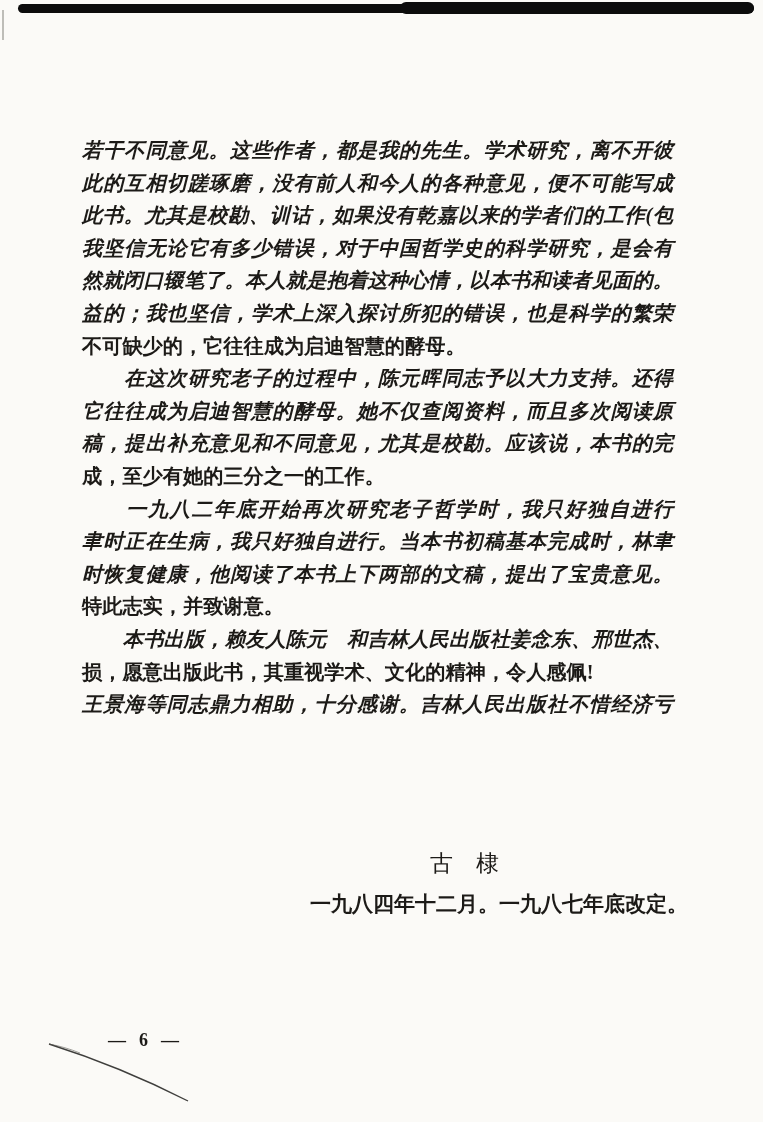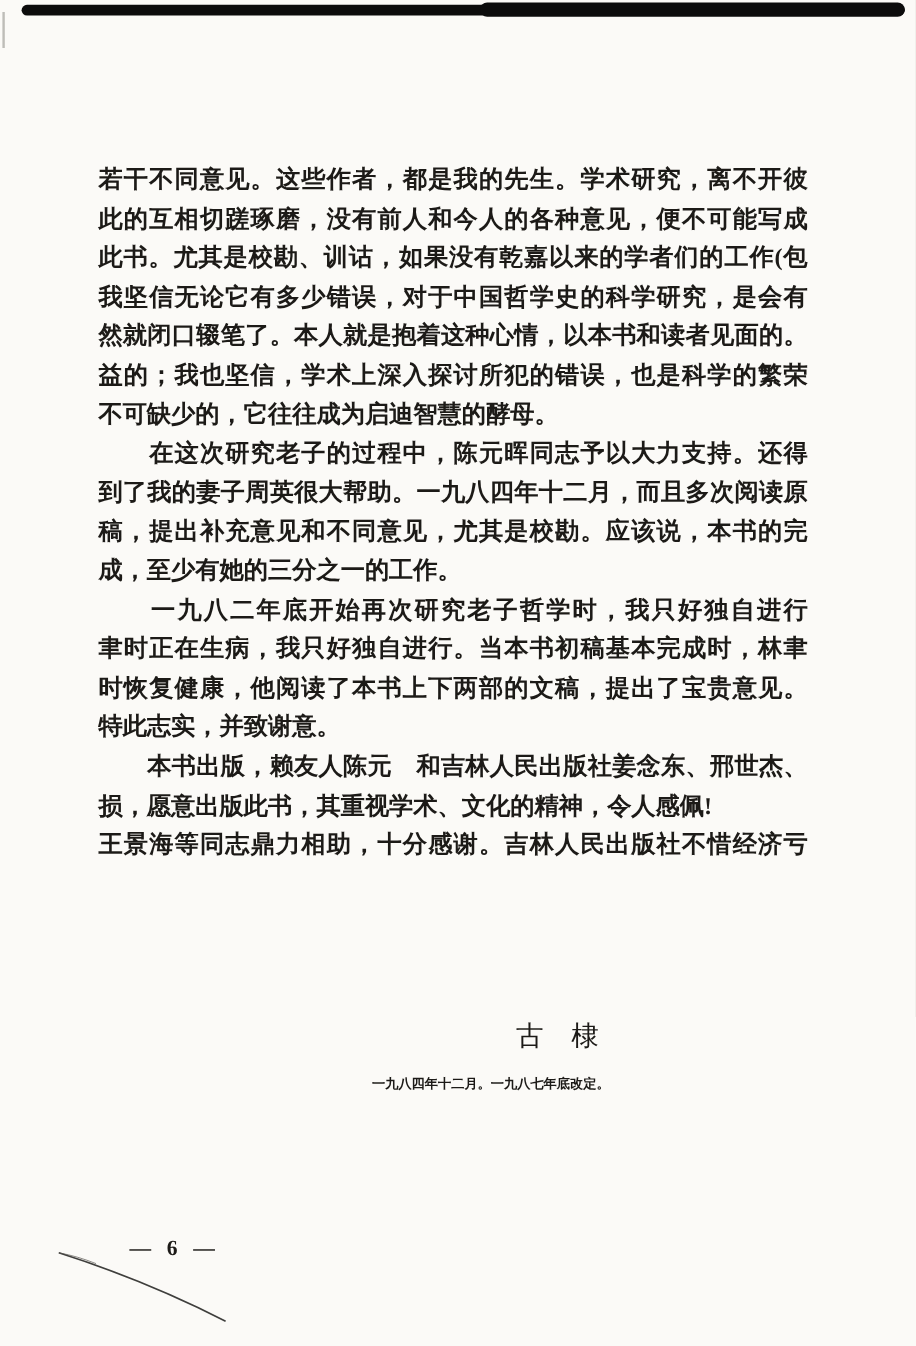--- a/index.html
+++ b/index.html
@@ -16,29 +16,29 @@
   .topbar2{position:absolute;left:400px;top:2px;width:354px;height:12px;background:#0c0c0c;border-radius:6px;}
   .edge-mark{position:absolute;left:2px;top:10px;width:2px;height:30px;background:#8d8a85;opacity:.55;}
 
   .text-block{
     position:absolute;left:82px;top:134px;width:591px;
     font-size:20.2px;font-weight:600;
     text-justify:inter-character;
   }
   .para{margin:0;padding:0;}
   .line{height:32.6px;line-height:32.6px;white-space:normal;}
-  .just{text-align:justify;text-align-last:justify;}
+  .just{text-align:justify;text-align-last:justify;font-style:italic;}
 
   .signature{
     position:absolute;left:430px;top:849px;
     font-size:23px;font-weight:400;line-height:30px;
   }
   .dateline{
     position:absolute;left:310px;top:891px;
-    font-size:11px;font-weight:600;line-height:26px;
+    font-size:21px;font-weight:600;line-height:26px;
   }
   .footer{
     position:absolute;left:108px;top:1030px;
     display:flex;align-items:center;gap:13px;
     font-size:18px;font-weight:700;
   }
   .scratch{position:absolute;left:0;top:0;pointer-events:none;}
 </style>
 </head>
 <body>
@@ -56,21 +56,21 @@
       <div class="line just">此书。尤其是校勘、训诂，如果没有乾嘉以来的学者们的工作(包</div>
     </div>
     <div class="para">
       <div class="line just">我坚信无论它有多少错误，对于中国哲学史的科学研究，是会有</div>
       <div class="line just">然就闭口辍笔了。本人就是抱着这种心情，以本书和读者见面的。</div>
       <div class="line just">益的；我也坚信，学术上深入探讨所犯的错误，也是科学的繁荣</div>
       <div class="line">不可缺少的，它往往成为启迪智慧的酵母。</div>
     </div>
     <div class="para">
       <div class="line just">　　在这次研究老子的过程中，陈元晖同志予以大力支持。还得</div>
-      <div class="line just">到了我的妻子周英很大帮助。一九八四年十二月，而且多次阅读原</div>
+      <div class="line just">它往往成为启迪智慧的酵母。她不仅查阅资料，而且多次阅读原</div>
       <div class="line just">稿，提出补充意见和不同意见，尤其是校勘。应该说，本书的完</div>
       <div class="line">成，至少有她的三分之一的工作。</div>
     </div>
     <div class="para">
       <div class="line just">　　一九八二年底开始再次研究老子哲学时，我只好独自进行</div>
       <div class="line just">聿时正在生病，我只好独自进行。当本书初稿基本完成时，林聿</div>
       <div class="line just">时恢复健康，他阅读了本书上下两部的文稿，提出了宝贵意见。</div>
       <div class="line">特此志实，并致谢意。</div>
     </div>
     <div class="para">

